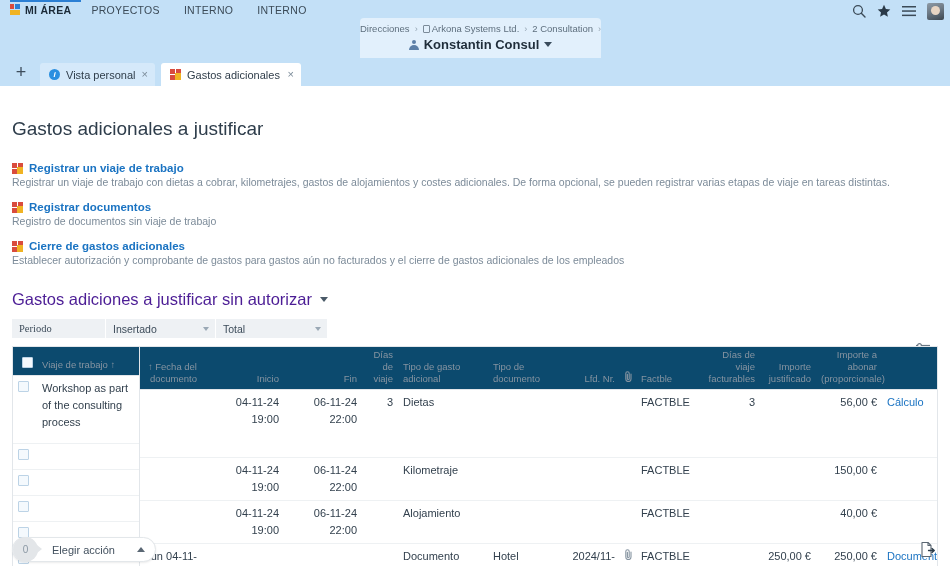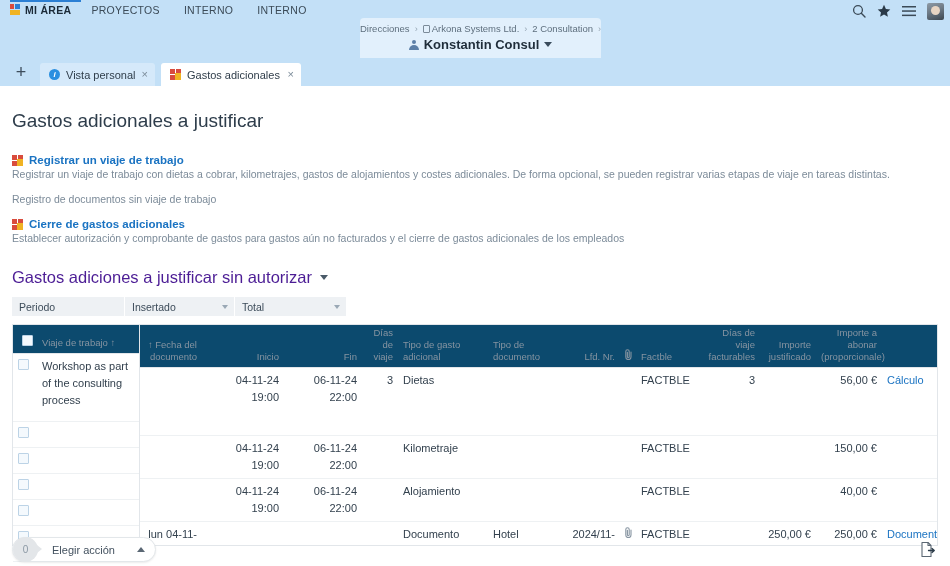--- a/index.html
+++ b/index.html
@@ -184,21 +184,21 @@
   .sheet-icon i:nth-child(1){left:0;top:0;width:5px;height:5px;background:#d94c3d;}
   .sheet-icon i:nth-child(2){left:6px;top:0;width:5px;height:5px;background:#d94c3d;}
   .sheet-icon i:nth-child(3){left:0;top:6px;width:5px;height:5px;background:#d94c3d;}
   .sheet-icon i:nth-child(4){left:5px;top:4px;width:6px;height:7px;background:#f0b323;}
 
   
   .content {
     position: relative;
     background: #fff;
     height: 480px;
-    padding: 8px 12px;
+    padding: 16px 12px;
   }
   .page-title {
     font-size: 19px;
     color: #2e3d4b;
     padding: 16px 0 0 0;
     font-weight: normal;
     margin: 0;
   }
   .link-block { margin-top: 22px; }
   .link-row {
@@ -237,21 +237,21 @@
     font-size: 10.5px;
     color: #3d4c5a;
   }
   .fcell {
     background: #eef1f4;
     display: flex; align-items: center; justify-content: space-between;
     padding: 0 6px 0 7px;
     border-right: 1px solid #fff;
     cursor: pointer;
   }
-  .fcell:nth-child(1){ width: 113px; }
+  .fcell:nth-child(1){ width: 94px; font-family: Liberation Serif, serif; }
   .fcell:nth-child(2){ width: 110px; text-align: right; }
   .fcell:nth-child(3){ width: 111px; border-right: none; }
   .fchev {
     width:0;height:0;border-left:3.5px solid transparent;border-right:3.5px solid transparent;
     border-top:4.5px solid #9aa8b5;
   }
 
   
   .table-wrap {
     position: relative;
@@ -430,20 +430,29 @@
             <i></i>
             <i></i>
             <i></i>
           </span>
         <a class="link-a">Registrar un viaje de trabajo</a>
       </div>
       <div class="link-desc">Registrar un viaje de trabajo con dietas a cobrar, kilometrajes, gastos de alojamientos y costes adicionales. De forma opcional, se pueden registrar varias etapas de viaje en tareas distintas.</div>
     </div>
 
     <div style="margin-bottom:13px;">
+      <div class="link-row">
+        <span class="sheet-icon">
+            <i></i>
+            <i></i>
+            <i></i>
+            <i></i>
+          </span>
+        <a class="link-a">Registrar documentos</a>
+      </div>
       <div class="link-desc">Registro de documentos sin viaje de trabajo</div>
     </div>
 
     <div>
       <div class="link-row">
         <span class="sheet-icon">
             <i></i>
             <i></i>
             <i></i>
             <i></i>

